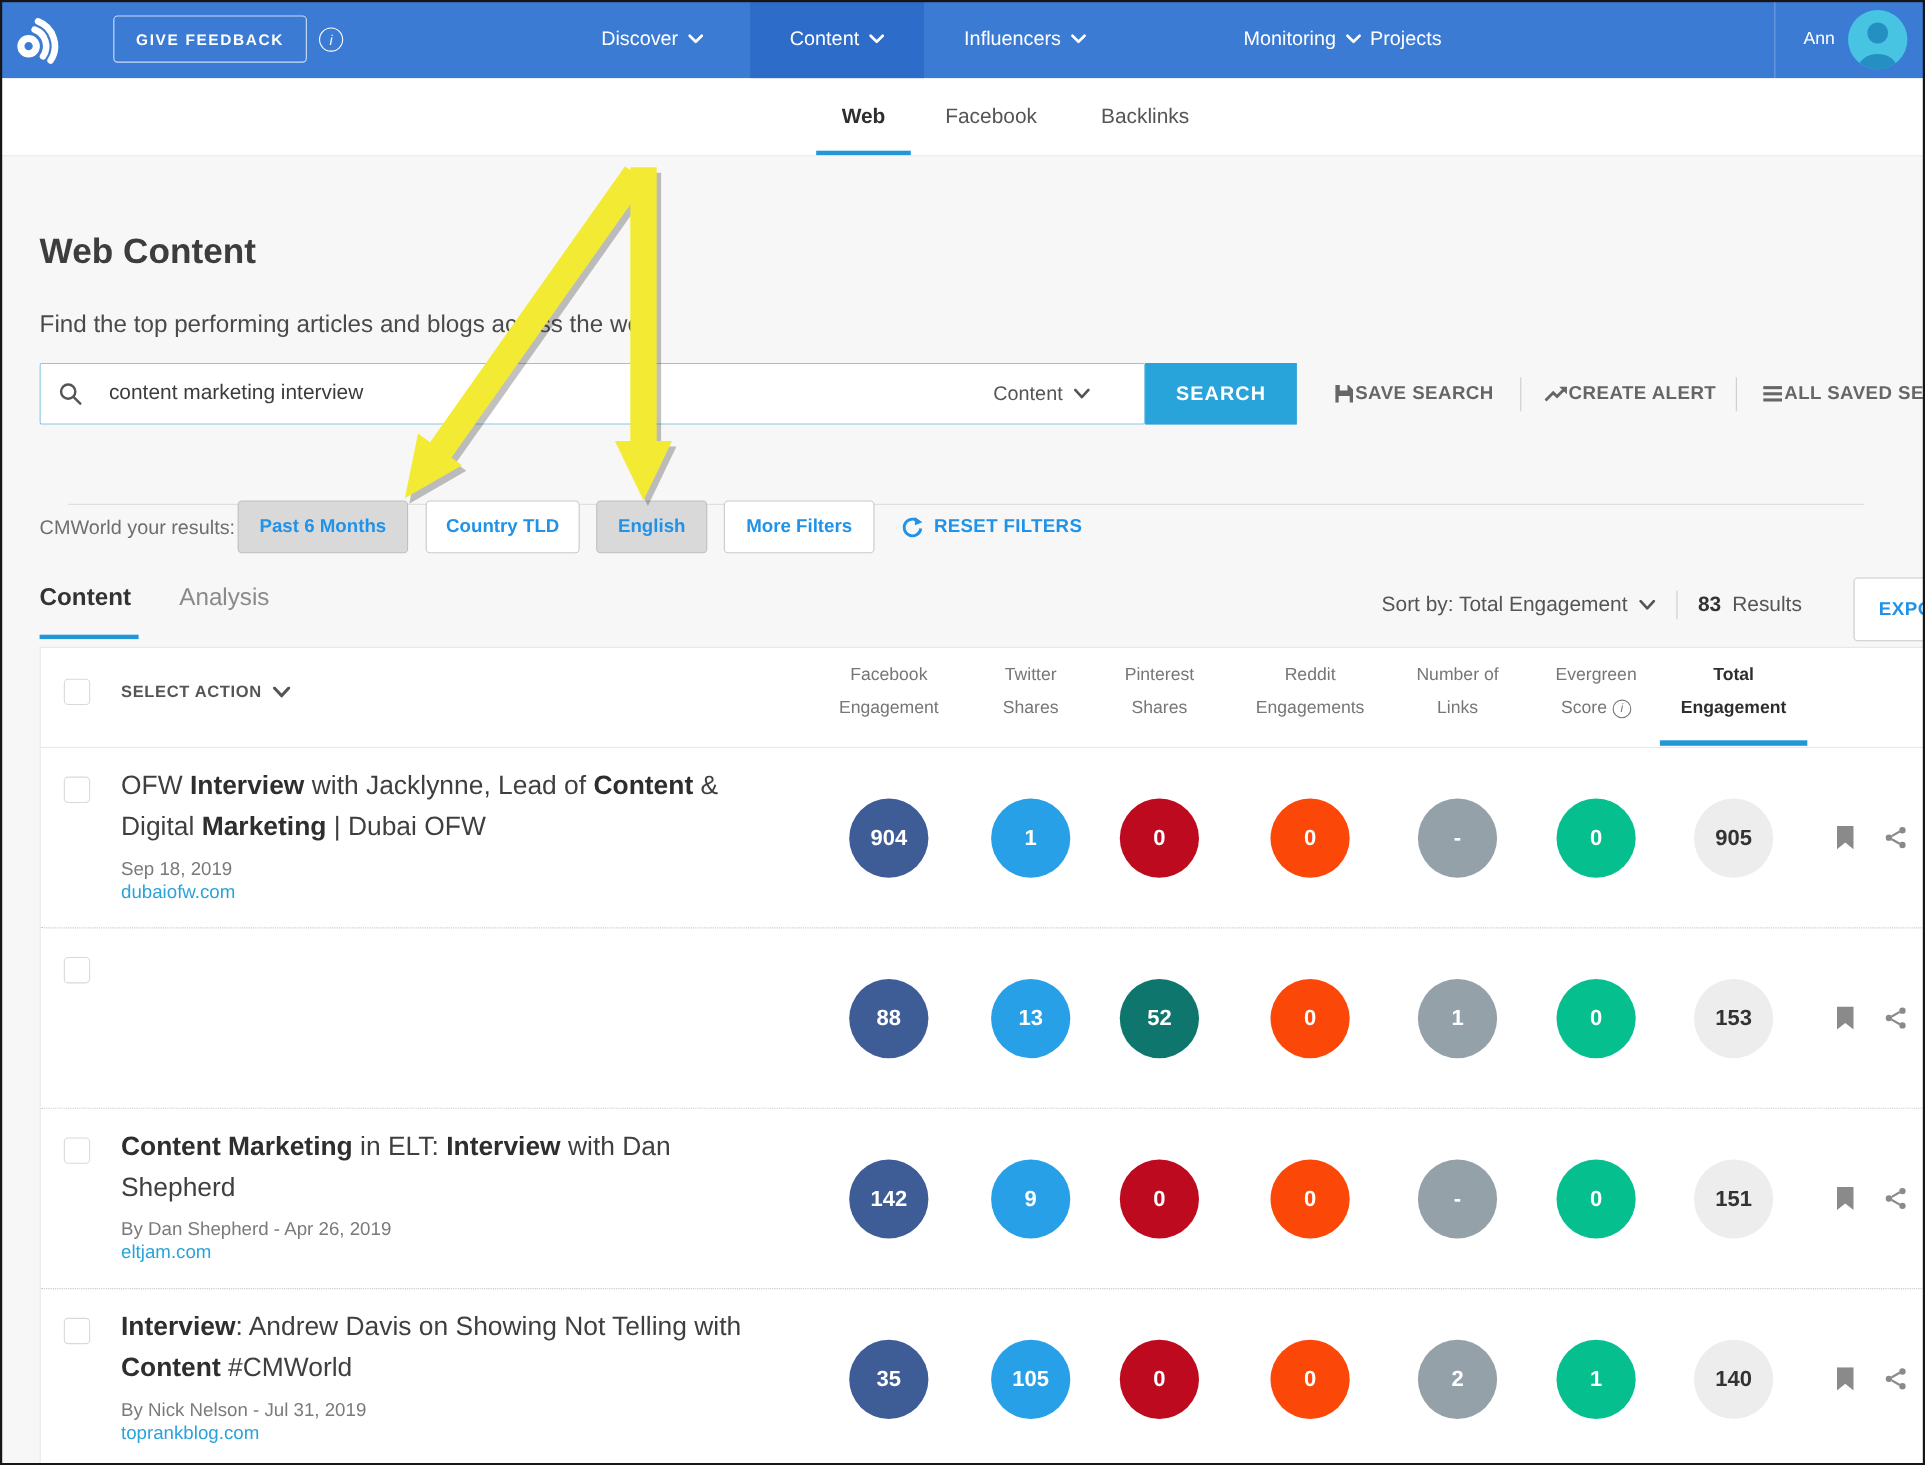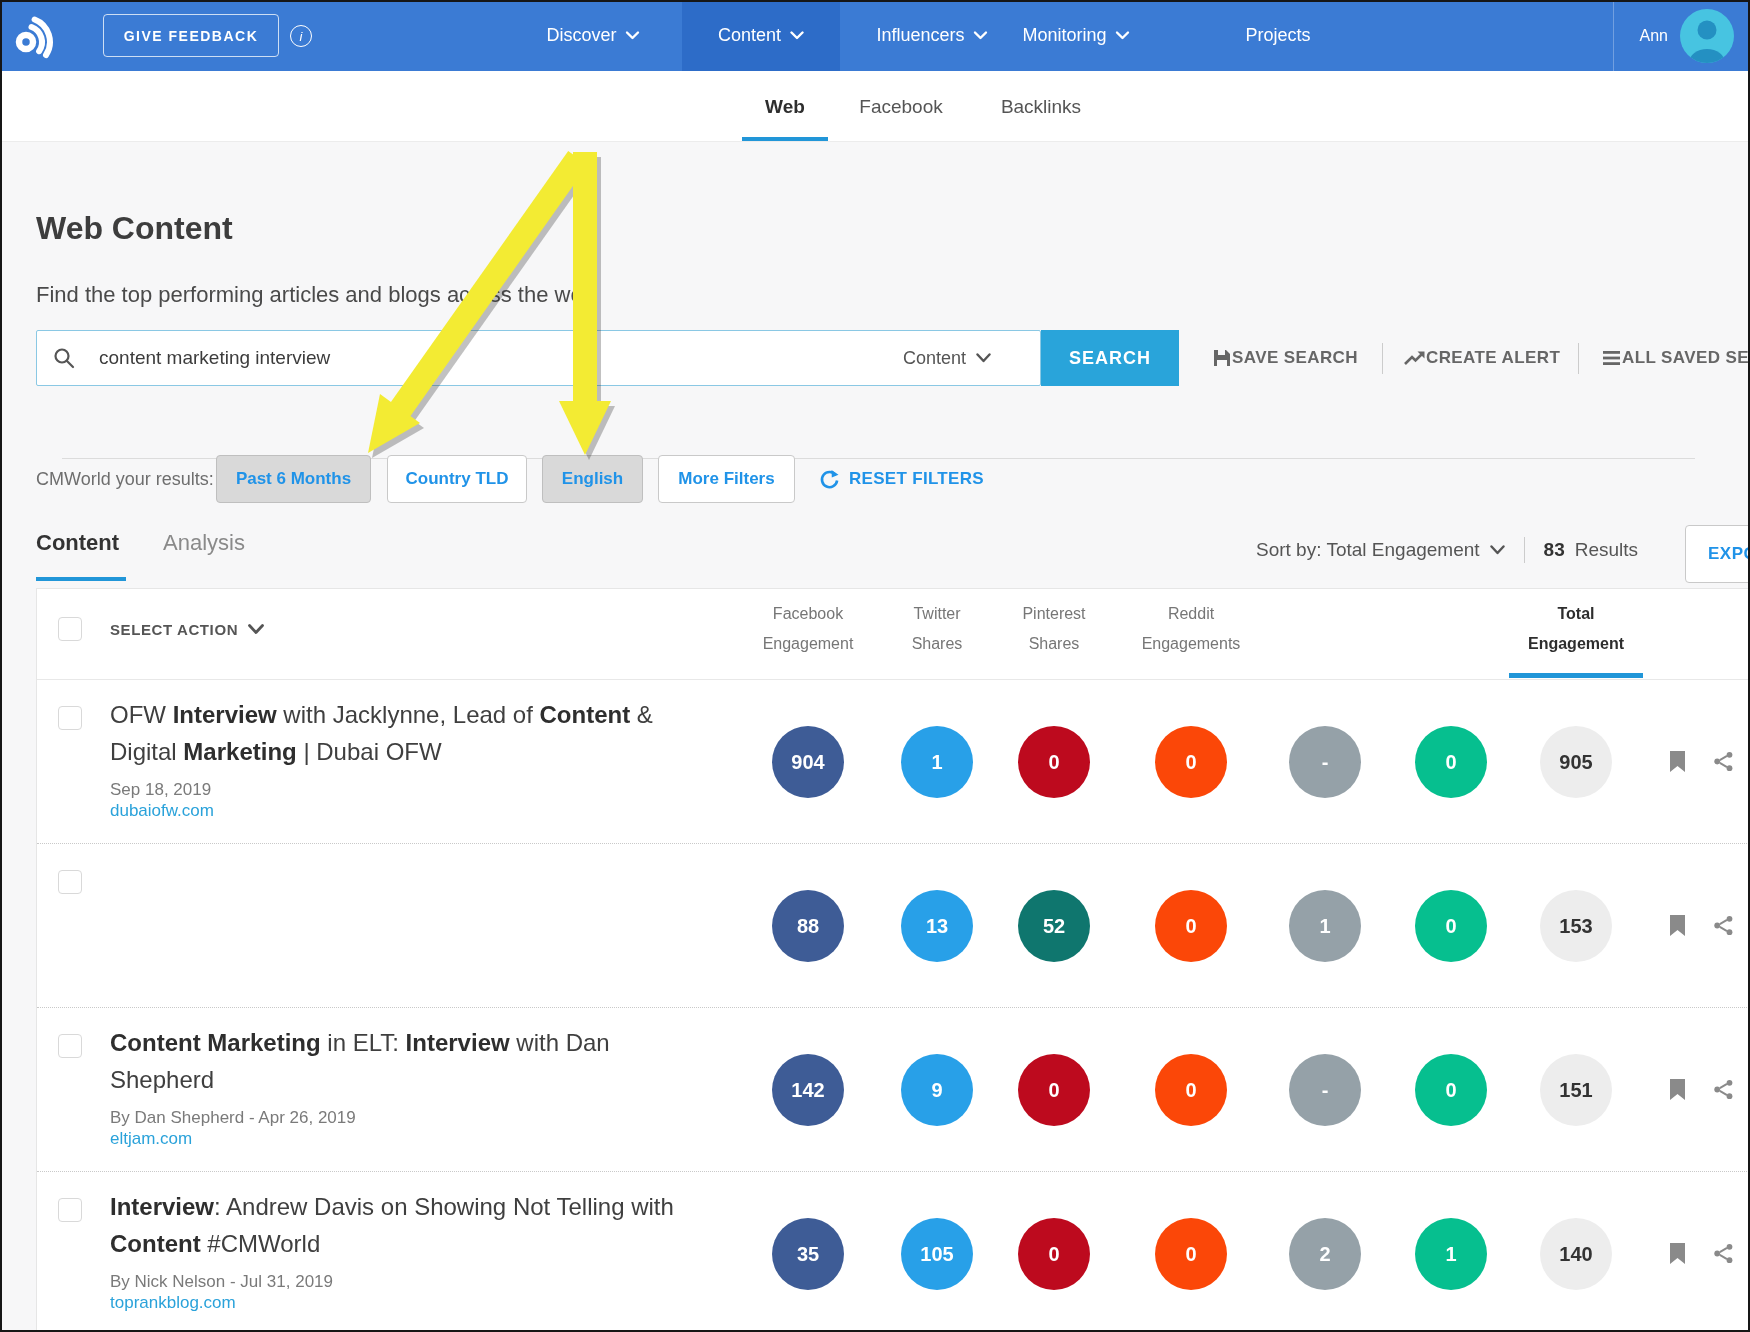--- a/index.html
+++ b/index.html
@@ -150,21 +150,21 @@
     <svg width="14" height="9" viewBox="0 0 14 9">
         <path d="M1.5 1.5 L7 7 L12.5 1.5" fill="none" stroke="#fff" stroke-width="2.4" stroke-linecap="round" stroke-linejoin="round"></path>
       </svg>
   </div>
   <div class="nav-item" style="left:932px">
     <span>Influencers</span>
     <svg width="14" height="9" viewBox="0 0 14 9">
         <path d="M1.5 1.5 L7 7 L12.5 1.5" fill="none" stroke="#fff" stroke-width="2.4" stroke-linecap="round" stroke-linejoin="round"></path>
       </svg>
   </div>
-  <div class="nav-item" style="left:1076px">
+  <div class="nav-item" style="left:1184px">
     <span>Monitoring</span>
     <svg width="14" height="9" viewBox="0 0 14 9">
         <path d="M1.5 1.5 L7 7 L12.5 1.5" fill="none" stroke="#fff" stroke-width="2.4" stroke-linecap="round" stroke-linejoin="round"></path>
       </svg>
   </div>
   <div class="nav-item" style="left:1278px">
     <span>Projects</span>
   </div>
 
   <div class="nav-divider"></div>
@@ -274,20 +274,28 @@
       <div>Twitter</div>
       <div>Shares</div>
     </div>
     <div class="col-head" style="left: 937px;">
       <div>Pinterest</div>
       <div>Shares</div>
     </div>
     <div class="col-head" style="left: 1074px;">
       <div>Reddit</div>
       <div>Engagements</div>
+    </div>
+    <div class="col-head" style="left: 1208px;">
+      <div>Number of</div>
+      <div>Links</div>
+    </div>
+    <div class="col-head" style="left: 1334px;">
+      <div>Evergreen</div>
+      <div>Score<span class="info-dot">i</span></div>
     </div>
     <div class="col-head active" style="left: 1459px;">
       <div>Total</div>
       <div>Engagement</div>
     </div>
     <div class="sort-underline"></div>
     <div class="t-row sep" style="top: 91px;">
       <div class="checkbox"></div>
       <div class="row-content"><div class="row-title"><span>OFW </span><b>Interview</b><span> with Jacklynne, Lead of </span><b>Content</b><span> &amp; Digital </span><b>Marketing</b><span> | Dubai OFW</span></div><div class="row-meta">Sep 18, 2019</div><a class="row-domain">dubaiofw.com</a></div>
       <div class="metric-circle" style="left: 735px; background: rgb(62, 92, 150);">904</div>

